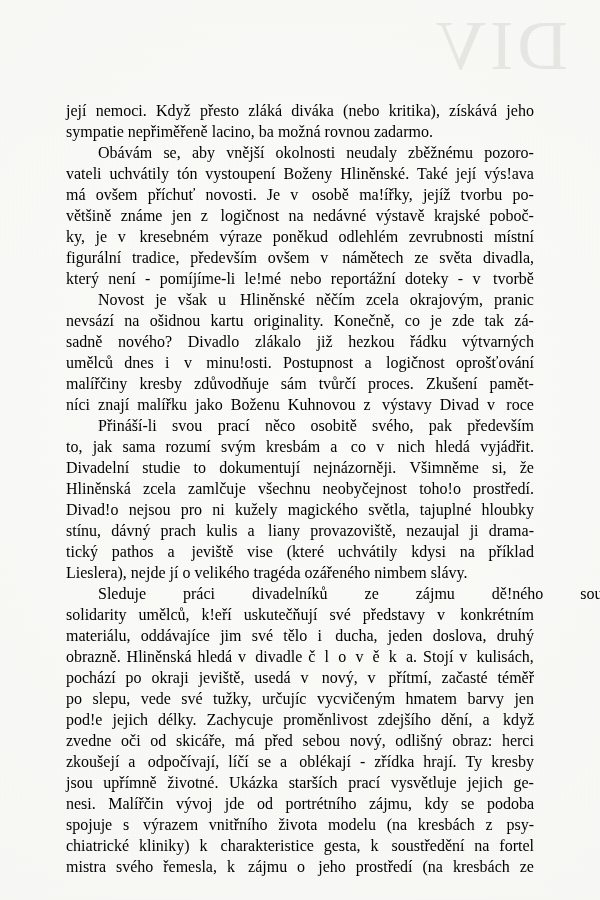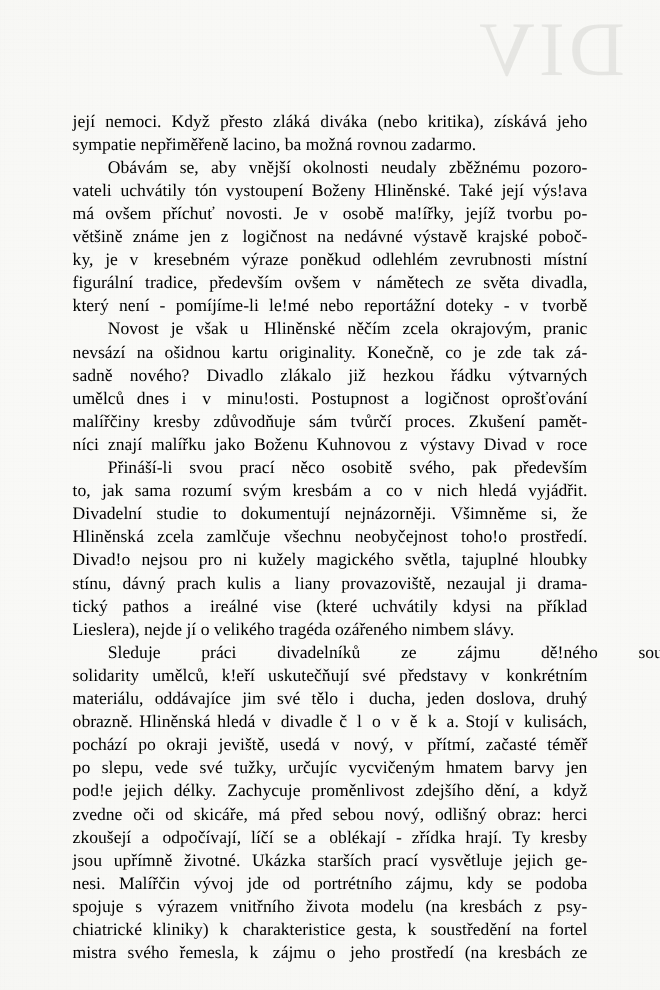--- a/index.html
+++ b/index.html
@@ -322,21 +322,21 @@
         <span>liany</span>
         <span>provazoviště,</span>
         <span>nezaujal</span>
         <span>ji</span>
         <span>drama-</span>
       </div>
       <div class="line just">
         <span>tický</span>
         <span>pathos</span>
         <span class="sp">a</span>
-        <span>ireálné</span>
+        <span>jeviště</span>
         <span>vise</span>
         <span>(které</span>
         <span>uchvátily</span>
         <span>kdysi</span>
         <span>na</span>
         <span>příklad</span>
       </div>
       <div class="line flush"><span>Lieslera), nejde jí o velikého tragéda ozářeného nimbem slávy.</span></div>
     </div>
     <div>

